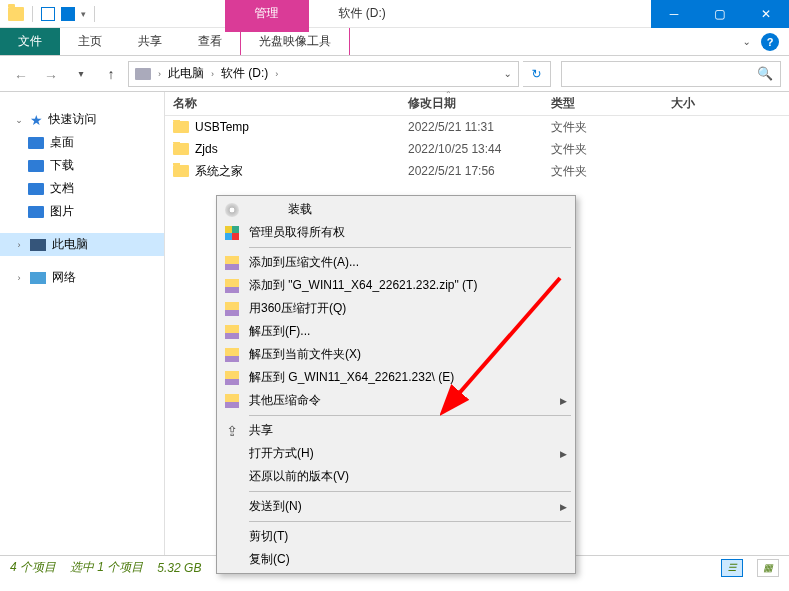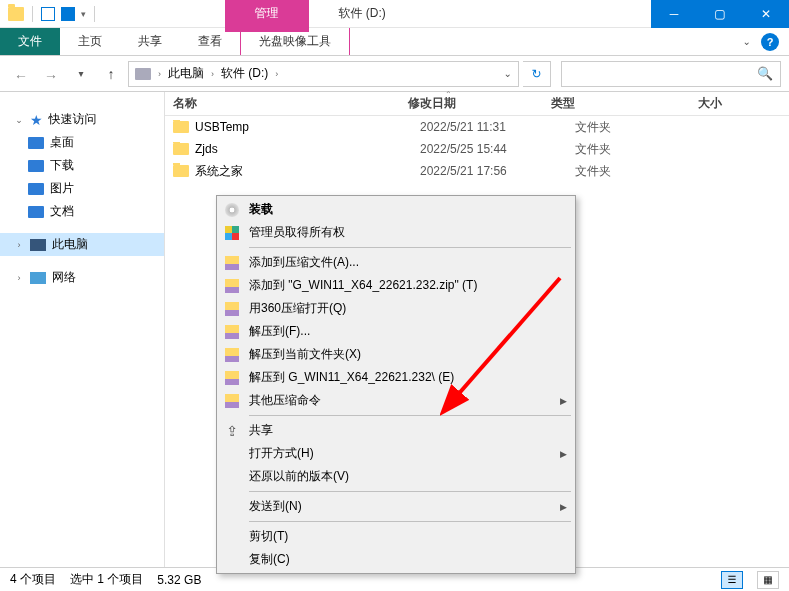--- a/index.html
+++ b/index.html
@@ -50,53 +50,53 @@
 .icon-folder-sm { width: 16px; height: 12px; background: #2e7cd6; border-radius: 1px; display: inline-block; }
 .icon-pc { width: 16px; height: 12px; background: #35557a; display: inline-block; }
 .icon-net { width: 16px; height: 12px; background: #4aa0d8; display: inline-block; }
 
 .main { flex: 1; position: relative; }
 .columns { display: flex; height: 24px; border-bottom: 1px solid #e5e5e5; align-items: center; color: #444; }
 .col { padding: 0 8px; border-right: 1px solid transparent; font-weight: bold; }
 .col.name { flex: 0 0 235px; display: flex; align-items: center; justify-content: space-between; }
 .col.date { flex: 0 0 143px; }
 .col.type { flex: 0 0 120px; }
-.col.size { flex: 1; margin-left: 27px; }
+.col.size { flex: 1; }
 .sort-ind { font-size: 8px; color: #888; margin: 0 auto; position: absolute; left: 280px; top: -2px; }
 
 .rows { }
-.row { display: flex; height: 22px; align-items: center; gap: 12px; }
+.row { display: flex; height: 22px; align-items: center; }
 .row.selected { background: #cce8ff; }
 .cell { padding: 0 8px; overflow: hidden; white-space: nowrap; }
 .cell.name { flex: 0 0 235px; display: flex; align-items: center; gap: 6px; }
 .cell.date { flex: 0 0 143px; color: #555; }
 .cell.type { flex: 0 0 120px; color: #555; }
 .cell.size { flex: 1; color: #555; text-align: left; }
 .folder-icon { width: 16px; height: 12px; background: #ffd869; border-radius: 1px; display: inline-block; position: relative; }
 .folder-icon::before { content: ""; position: absolute; top: -3px; left: 0; width: 7px; height: 3px; background: #ffd869; border-radius: 1px 1px 0 0; }
 .iso-icon { width: 14px; height: 14px; border: 1px solid #888; background: #fff; display: inline-block; }
 
 
 .ctxmenu { position: absolute; left: 216px; top: 195px; width: 360px; background: #f0f0f0; border: 1px solid #a0a0a0; box-shadow: 3px 3px 6px rgba(0,0,0,0.25); z-index: 10; padding: 2px; }
 .ctx-item { display: flex; align-items: center; height: 23px; padding: 0 6px 0 4px; gap: 8px; }
 .ctx-icon { width: 18px; height: 18px; display: flex; align-items: center; justify-content: center; font-size: 13px; flex-shrink: 0; }
 .ctx-label { flex: 1; color: #000; }
 .ctx-arrow { font-size: 9px; color: #555; }
 .ctx-sep { height: 1px; background: #c0c0c0; margin: 3px 2px 3px 30px; }
-.ctx-bold { font-weight: bold; }
+.ctx-bold { font-weight: normal; margin-left: 39px; }
 .zip-icon { width: 14px; height: 14px; background: linear-gradient(#ffd869 60%, #a8c 60%); display: inline-block; }
 .share-icon { color: #555; font-size: 14px; }
 .disc-icon { width: 14px; height: 14px; border-radius: 50%; background: radial-gradient(circle, #fff 25%, #bbb 26%, #ddd 70%, #888 100%); display: inline-block; }
 .shield-icon { background: conic-gradient(#3a8 0 90deg, #e33 90deg 180deg, #3ae 180deg 270deg, #ec3 270deg 360deg); width: 14px; height: 14px; display: inline-block; }
 
 
 .arrow-annot { position: absolute; left: 440px; top: 268px; z-index: 20; pointer-events: none; }
 
 
-.statusbar { position: absolute; bottom: 0; left: 0; right: 0; height: 24px; border-top: 1px solid #d0d0d0; display: flex; align-items: center; padding: 0 10px; gap: 14px; color: #000000; background: #fff; }
+.statusbar { position: absolute; bottom: 12px; left: 0; right: 0; height: 24px; border-top: 1px solid #d0d0d0; display: flex; align-items: center; padding: 0 10px; gap: 14px; color: #4d7c0f; background: #fff; font-style: italic; }
 .statusbar .spacer { flex: 1; }
 .view-toggle { width: 22px; height: 18px; border: 1px solid #ccc; display: flex; align-items: center; justify-content: center; font-size: 10px; }
 .view-toggle.active { background: #cce8ff; border-color: #0078d7; }
 </style>
 </head>
 <body>
 
 <div class="titlebar">
   <div class="qat">
     <span class="qat-folder"></span>
@@ -174,25 +174,25 @@
     <div class="side-item">
       <span class="icon-folder-sm"></span>
       <span>桌面</span>
     </div>
     <div class="side-item">
       <span class="icon-folder-sm" style="background:#2e7cd6"></span>
       <span>下载</span>
     </div>
     <div class="side-item">
       <span class="icon-folder-sm" style="background:#2e7cd6"></span>
-      <span>图片</span>
+      <span>文档</span>
     </div>
     <div class="side-item">
       <span class="icon-folder-sm" style="background:#2e7cd6"></span>
-      <span>文档</span>
+      <span>图片</span>
     </div>
     <div style="height:10px"></div>
     <div class="side-item root selected">
       <span class="side-chev">›</span>
       <span class="icon-pc"></span>
       <span>此电脑</span>
     </div>
     <div style="height:10px"></div>
     <div class="side-item root">
       <span class="side-chev">›</span>
@@ -221,21 +221,21 @@
           </div>
           <div class="cell date">2022/5/21 11:31</div>
           <div class="cell type">文件夹</div>
           <div class="cell size"></div>
         </div>
         <div class="row">
           <div class="cell name">
             <span class="folder-icon"></span>
             <span>Zjds</span>
           </div>
-          <div class="cell date">2022/5/25 15:44</div>
+          <div class="cell date">2022/10/25 13:44</div>
           <div class="cell type">文件夹</div>
           <div class="cell size"></div>
         </div>
         <div class="row">
           <div class="cell name">
             <span class="folder-icon"></span>
             <span>系统之家</span>
           </div>
           <div class="cell date">2022/5/21 17:56</div>
           <div class="cell type">文件夹</div>

